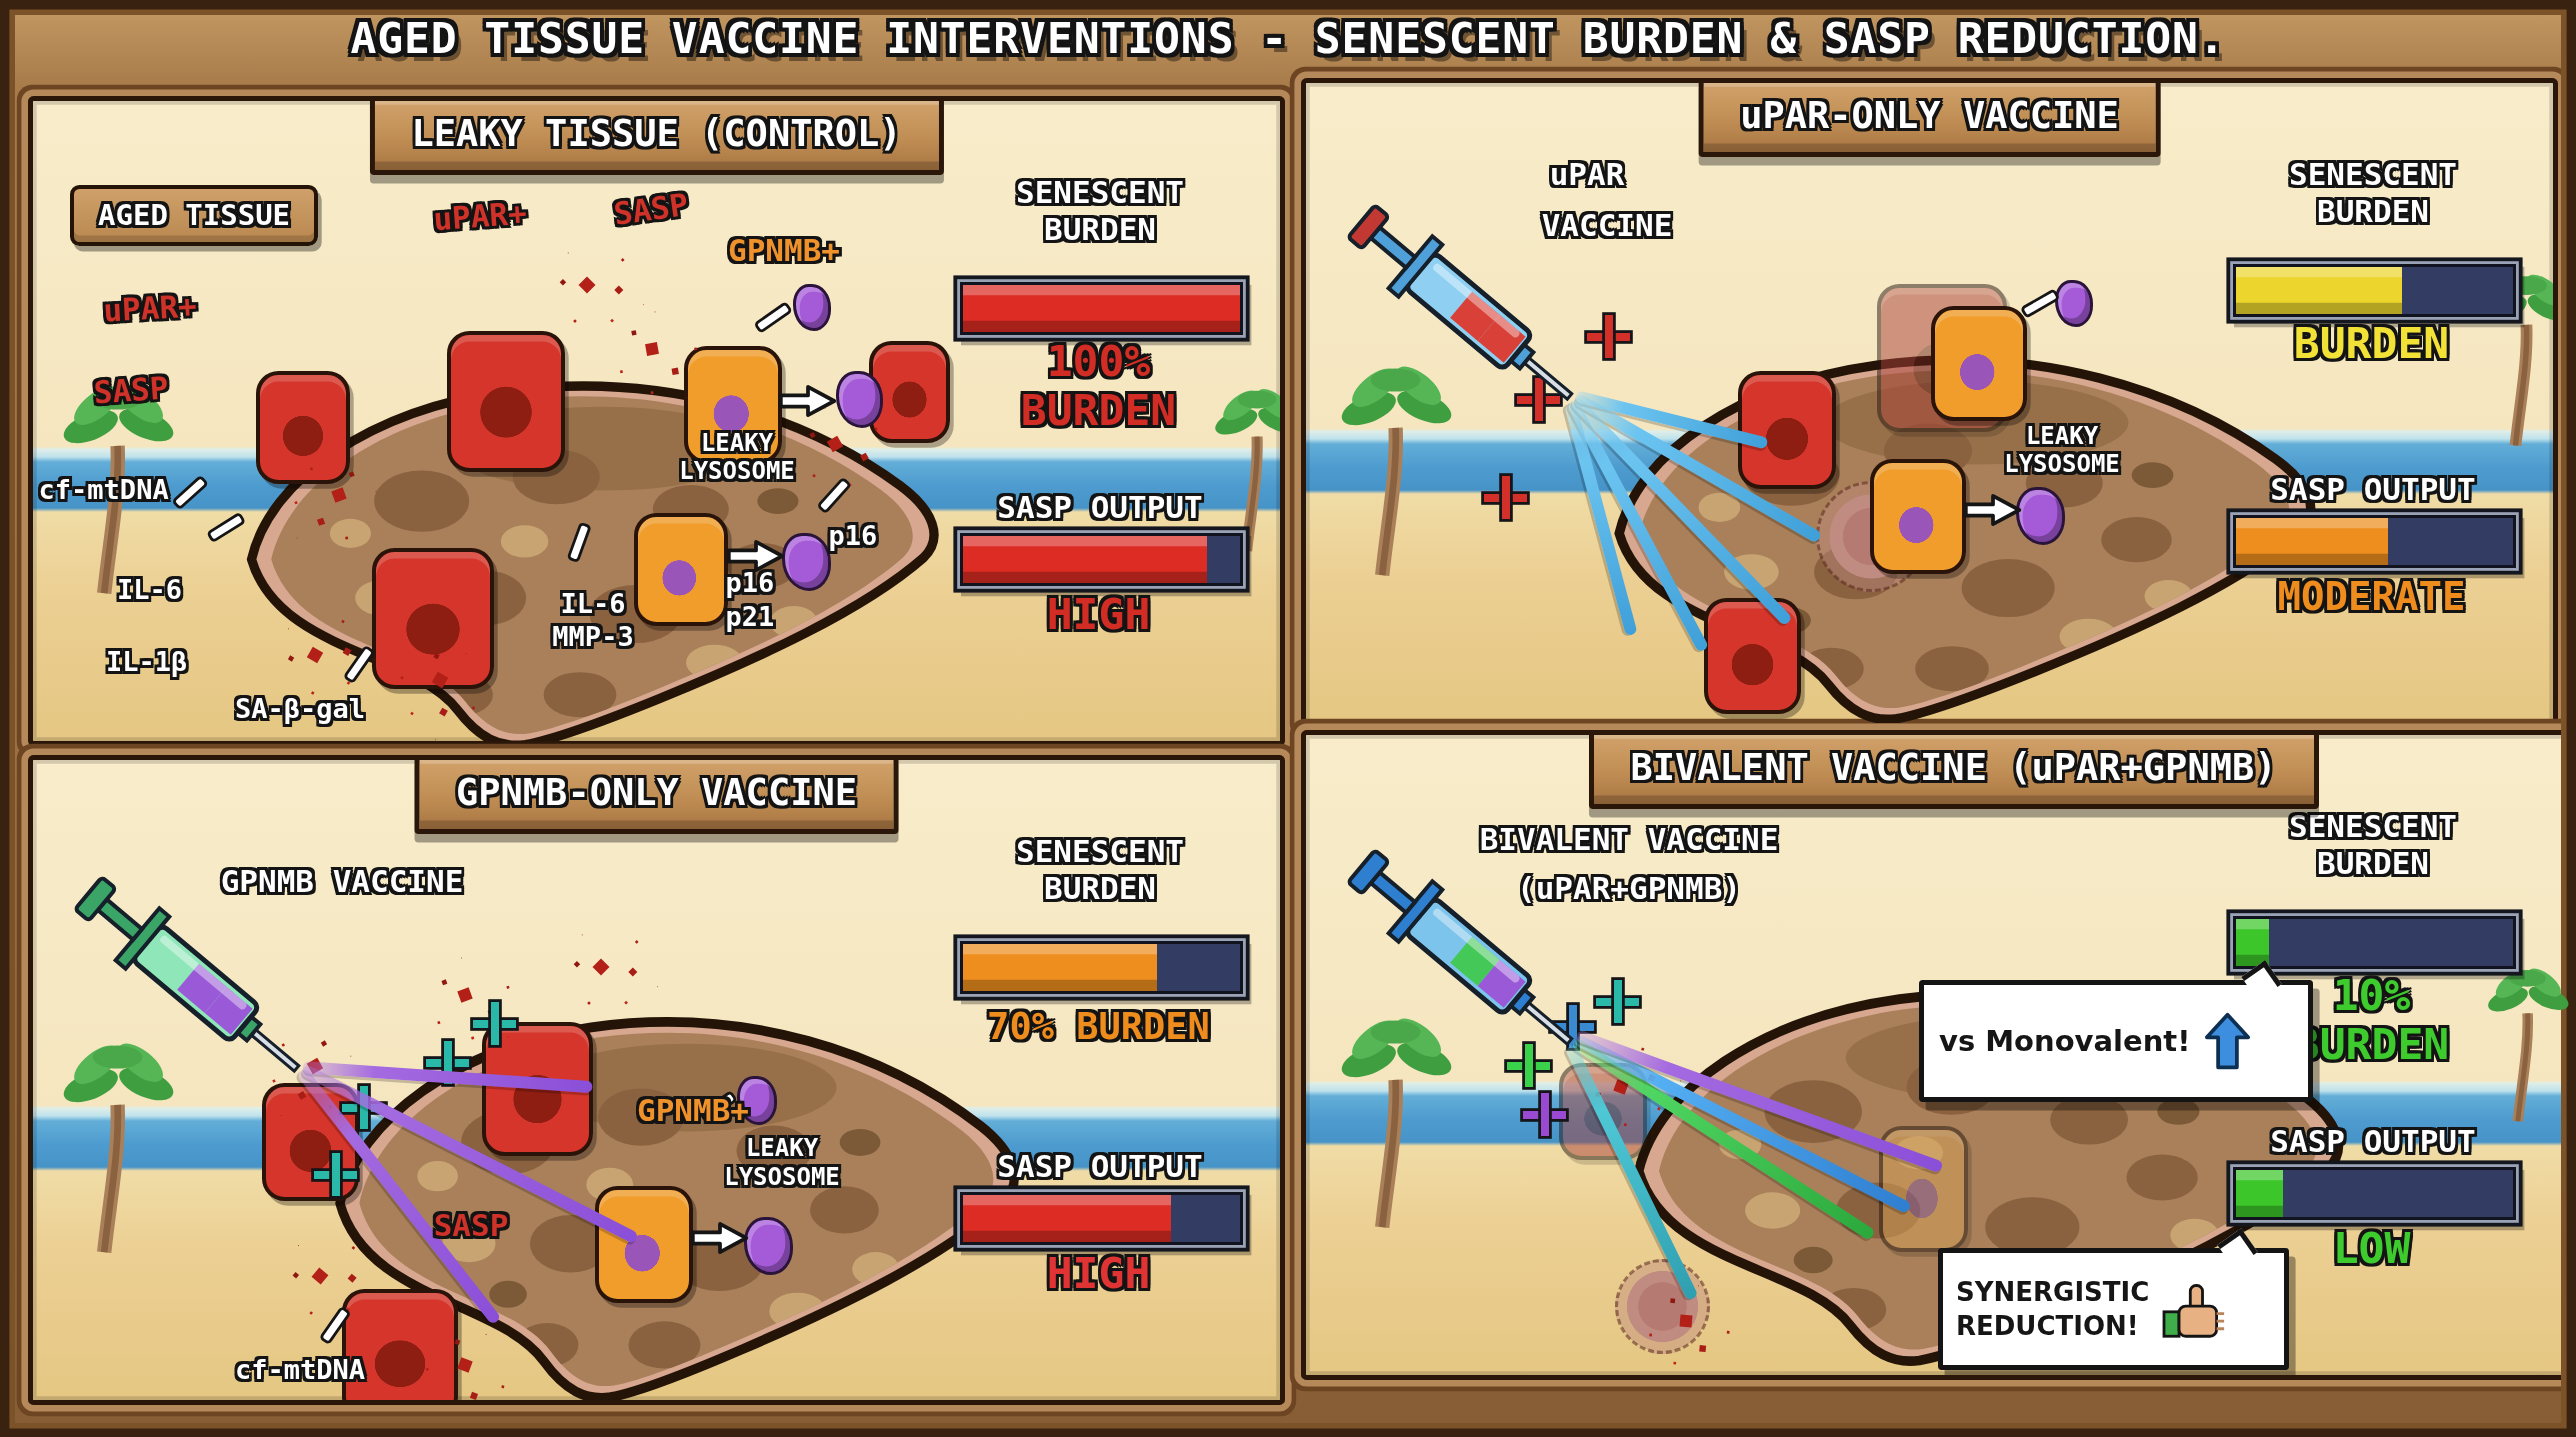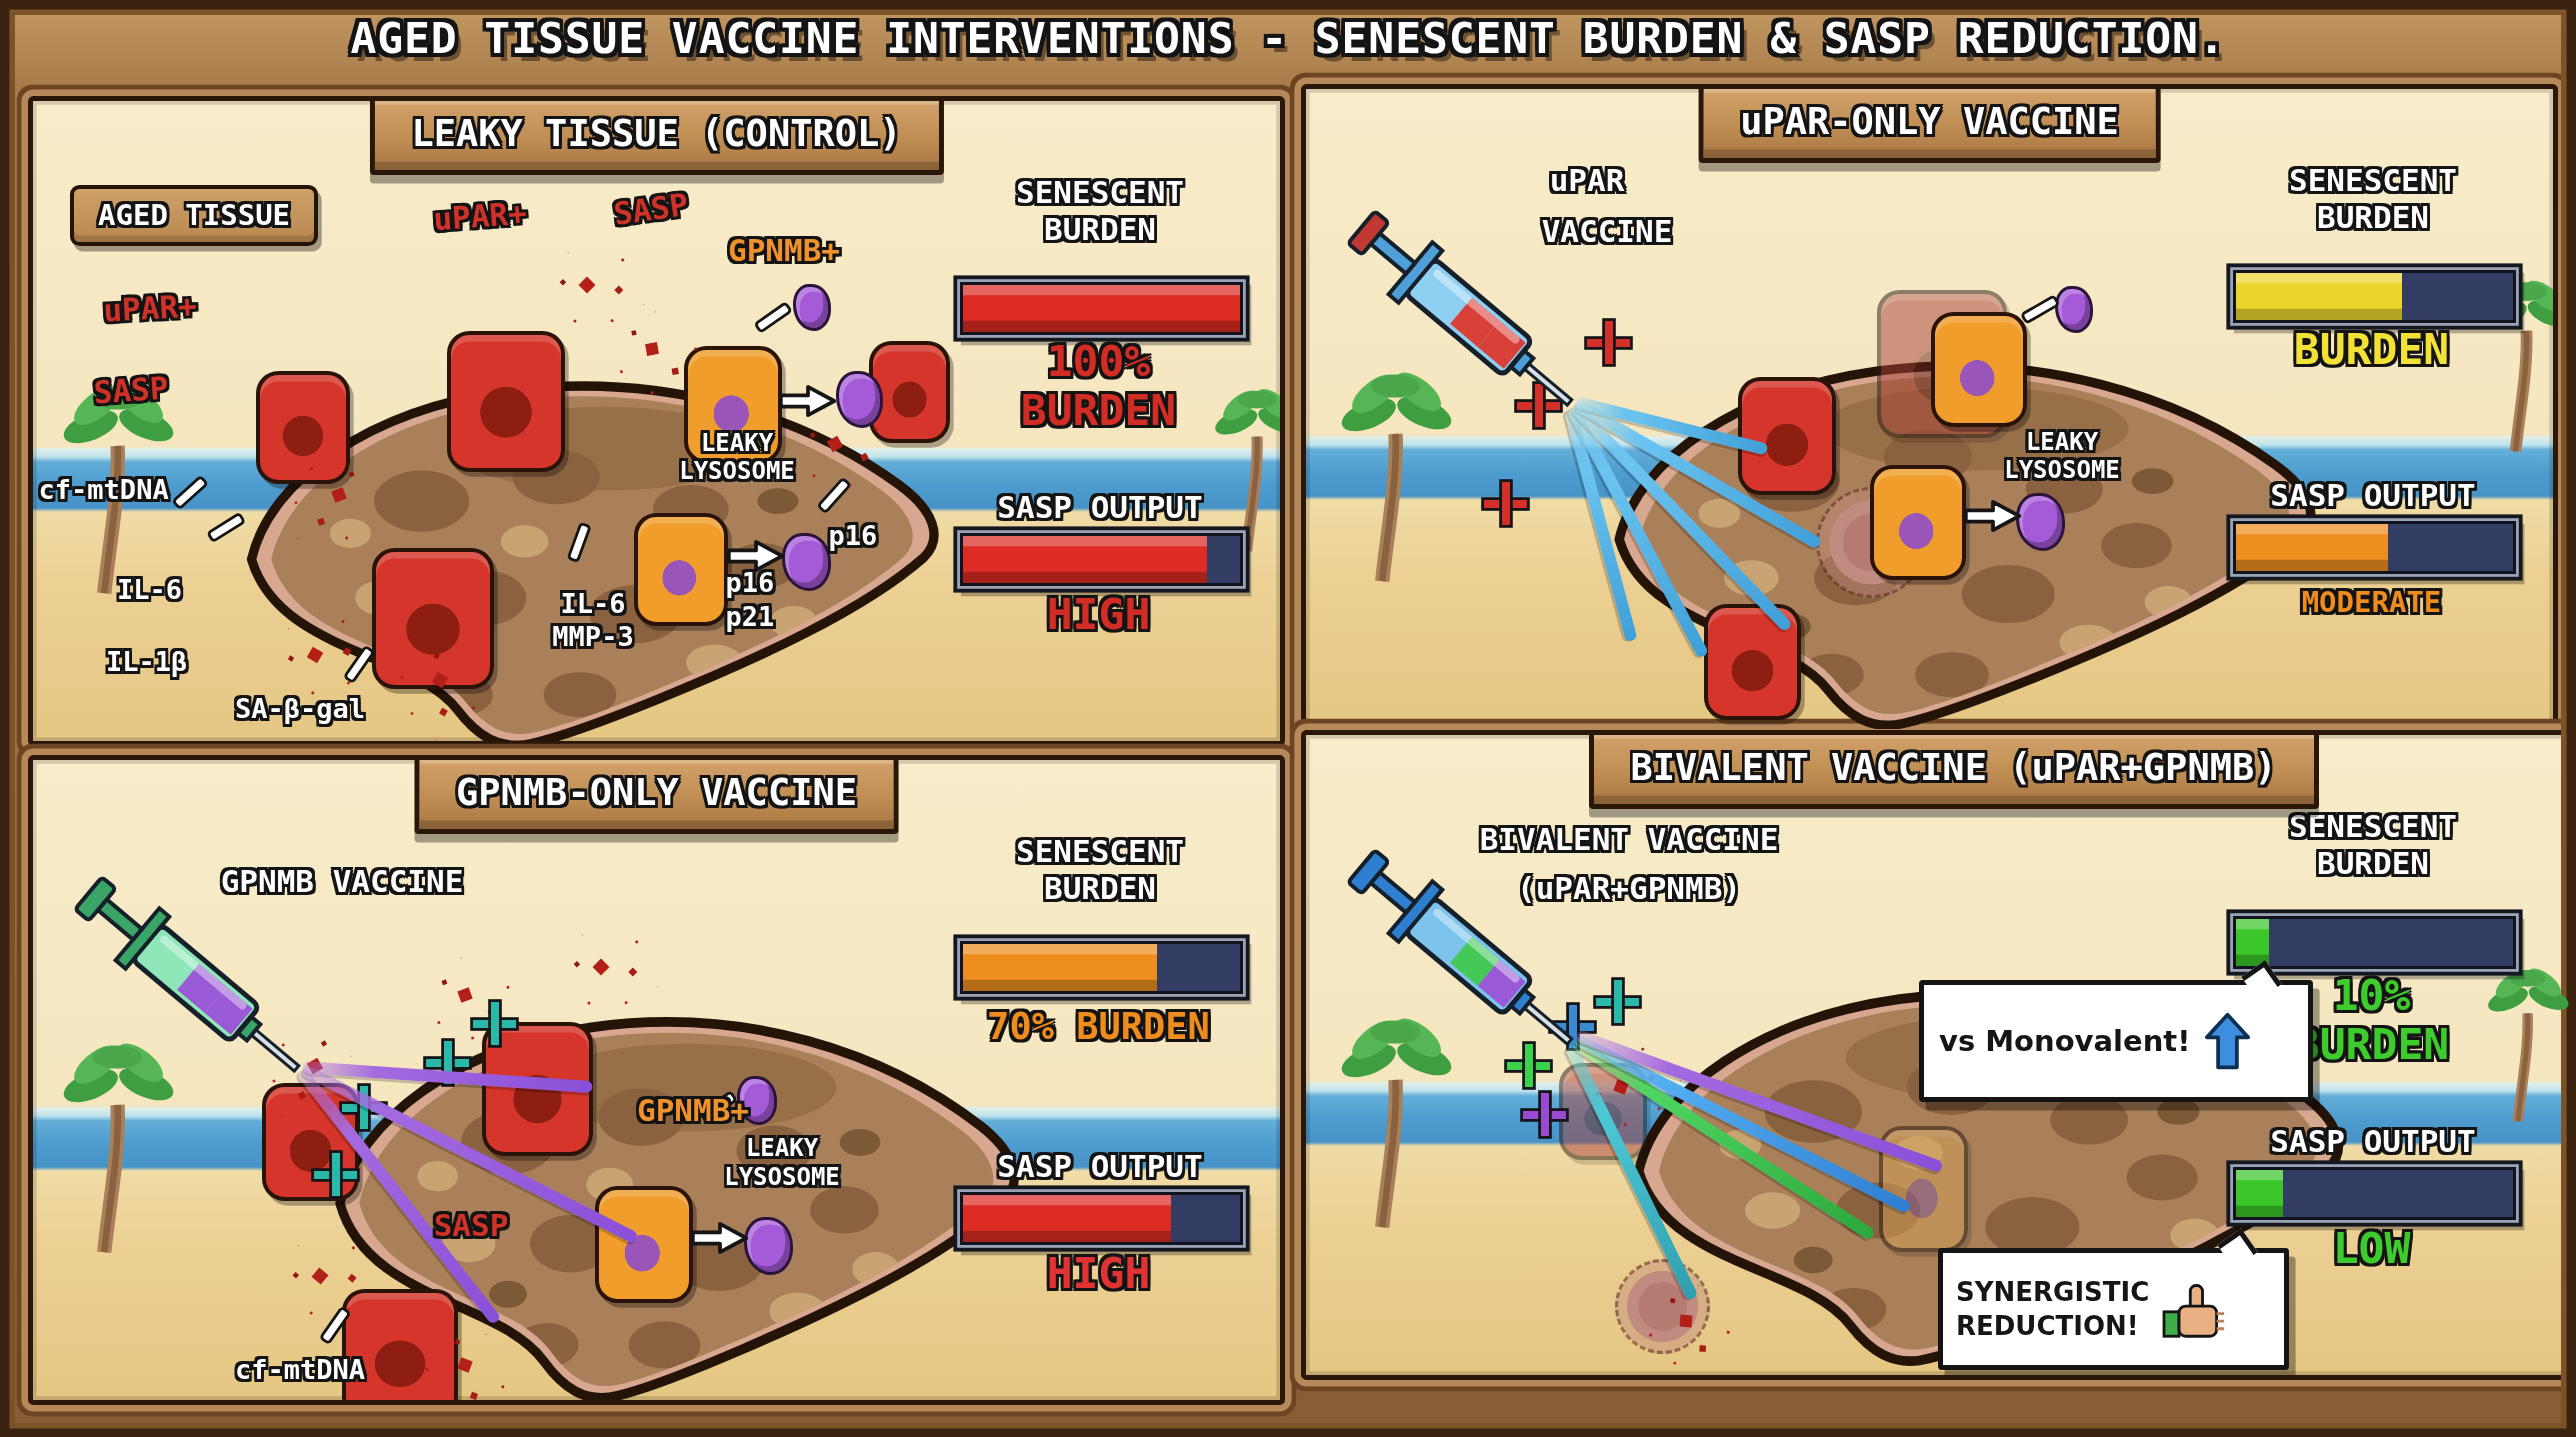--- a/index.html
+++ b/index.html
@@ -11,21 +11,21 @@
   .t-o{text-shadow:2.8px 0 0 #141414,-2.8px 0 0 #141414,0 2.8px 0 #141414,0 -2.8px 0 #141414,2.8px 2.8px 0 #141414,-2.8px 2.8px 0 #141414,2.8px -2.8px 0 #141414,-2.8px -2.8px 0 #141414;}
   .t-ob{text-shadow:3.7px 0 0 #141414,-3.7px 0 0 #141414,0 3.7px 0 #141414,0 -3.7px 0 #141414,3.7px 3.7px 0 #141414,-3.7px 3.7px 0 #141414,3.7px -3.7px 0 #141414,-3.7px -3.7px 0 #141414,6.6px 7.5px 0 rgba(0,0,0,.4);}
   
   #main-title{position:absolute;top:13px;left:0;width:100%;text-align:center;
     font-size:43px;font-weight:800;letter-spacing:0.9px;color:#fff;z-index:5;}
   
   .panel{position:absolute;width:1247px;height:640px;overflow:hidden;
     border:5.6px solid #2a1709;border-radius:5.6px;
     box-shadow:0 0 0 6.6px #b5895a,0 0 0 11.2px #6d4522,inset 0 0 0 3.7px rgba(0,0,0,.15);
     background:linear-gradient(180deg,#f8ecca 0%,#f5e6bf 54%,#dfeee8 54.4%,#bfe2ec 55.6%,#63aed8 56.4%,#4e9ccf 60%,#4693c8 63.6%,#f0dca6 64.2%,#ecd094 76%,#e5c783 100%);}
-  #p1{left:28px;top:96px;} #p2{left:1301px;top:84px;}
+  #p1{left:28px;top:96px;} #p2{left:1301px;top:78px;}
   #p3{left:28px;top:755px;} #p4{left:1301px;top:730px;padding-left:48px;}
   .banner{position:absolute;top:-5.6px;left:50%;transform:translateX(-50%);z-index:60;white-space:nowrap;
     background:linear-gradient(180deg,#d2a26b,#c08e54 55%,#a87542);
     border:5.6px solid #2a1709;border-radius:3.7px;padding:11.2px 37px 15px;
     box-shadow:0 8.4px 0 rgba(0,0,0,.35),inset 0 -8.4px 0 rgba(0,0,0,.18),inset 0 4.7px 0 rgba(255,255,255,.22);
     font-size:37px;font-weight:800;color:#fff;letter-spacing:0;}
   .badge{position:absolute;left:37px;top:84px;z-index:55;
     background:linear-gradient(180deg,#cfa06a,#b98850);border:4.7px solid #241408;border-radius:9.4px;
     padding:9.4px 24px;box-shadow:3.7px 5.6px 0 rgba(0,0,0,.35),inset 0 -6.6px 0 rgba(0,0,0,.15);
     font-size:29px;font-weight:800;color:#fff;white-space:nowrap;}
@@ -279,21 +279,21 @@
     <div class="bar" style="top:181px">
         <div class="fill" style="width: 60%; background: rgb(236, 214, 46);"></div>
       </div>
     <div class="gval t-o" style="top: 236px; color: rgb(242, 226, 56);">
         <span>BURDEN</span>
     </div>
     <div class="glab t-o" style="top:388px">SASP OUTPUT</div>
     <div class="bar" style="top:432px">
         <div class="fill" style="width: 55%; background: rgb(238, 142, 30);"></div>
       </div>
-    <div class="gval t-o" style="top: 489px; font-size: 29px; color: rgb(239, 140, 30);">
+    <div class="gval t-o" style="top: 489px; font-size: 39px; color: rgb(239, 140, 30);">
         <span>MODERATE</span>
       </div>
   </section>
 
   <section class="panel" id="p3">
     <div class="banner t-o"><span>GPNMB-ONLY VACCINE</span></div>
     <svg class="palm" style="left:28px;top:276px;width:117px;height:220px" viewBox="0 0 120 230">
         <use href="#palm"></use>
       </svg>
     <svg class="tissue" style="left:257px;top:217px;width:749px;height:431px" viewBox="0 0 900 480" preserveAspectRatio="none">

